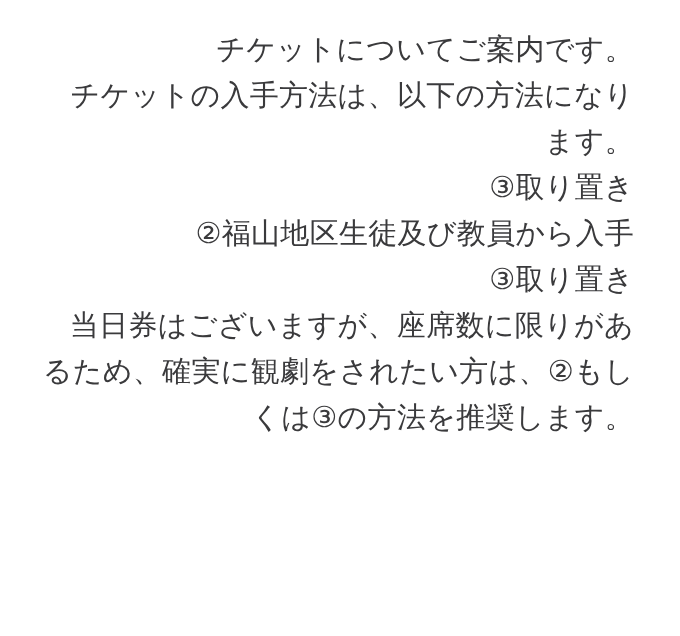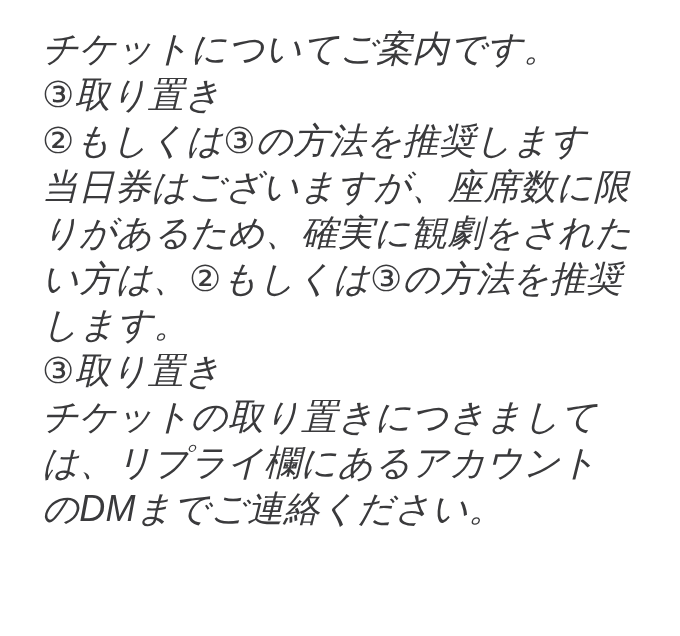--- a/index.html
+++ b/index.html
@@ -16,39 +16,38 @@
   }
   #page {
     position: relative;
     width: 680px;
     height: 636px;
     background: #ffffff;
     box-sizing: border-box;
     padding: 26px 46px 0 42px;
   }
   #text-block {
-    font-size: 36px;
+    font-size: 29px;
     line-height: 46px;
     color: #3a3a3c;
     letter-spacing: 0.3px;
     font-weight: 400;
-    text-align: left;
+    text-align: right;
     word-break: break-all;
-    font-style: italic;
   }
   .para {
     margin: 0;
     padding: 0;
   }
 </style>
 </head>
 <body>
 
 <div id="page">
   <div id="text-block">
     <p class="para">チケットについてご案内です。</p>
+    <p class="para">チケットの入手方法は、以下の方法になります。</p>
     <p class="para">③取り置き</p>
-    <p class="para">②もしくは③の方法を推奨します</p>
+    <p class="para">②福山地区生徒及び教員から入手</p>
+    <p class="para">③取り置き</p>
     <p class="para">当日券はございますが、座席数に限りがあるため、確実に観劇をされたい方は、②もしくは③の方法を推奨します。</p>
-    <p class="para">③取り置き</p>
-    <p class="para">チケットの取り置きにつきましては、リプライ欄にあるアカウントのDMまでご連絡ください。</p>
   </div>
 </div>
 
 </body></html>

